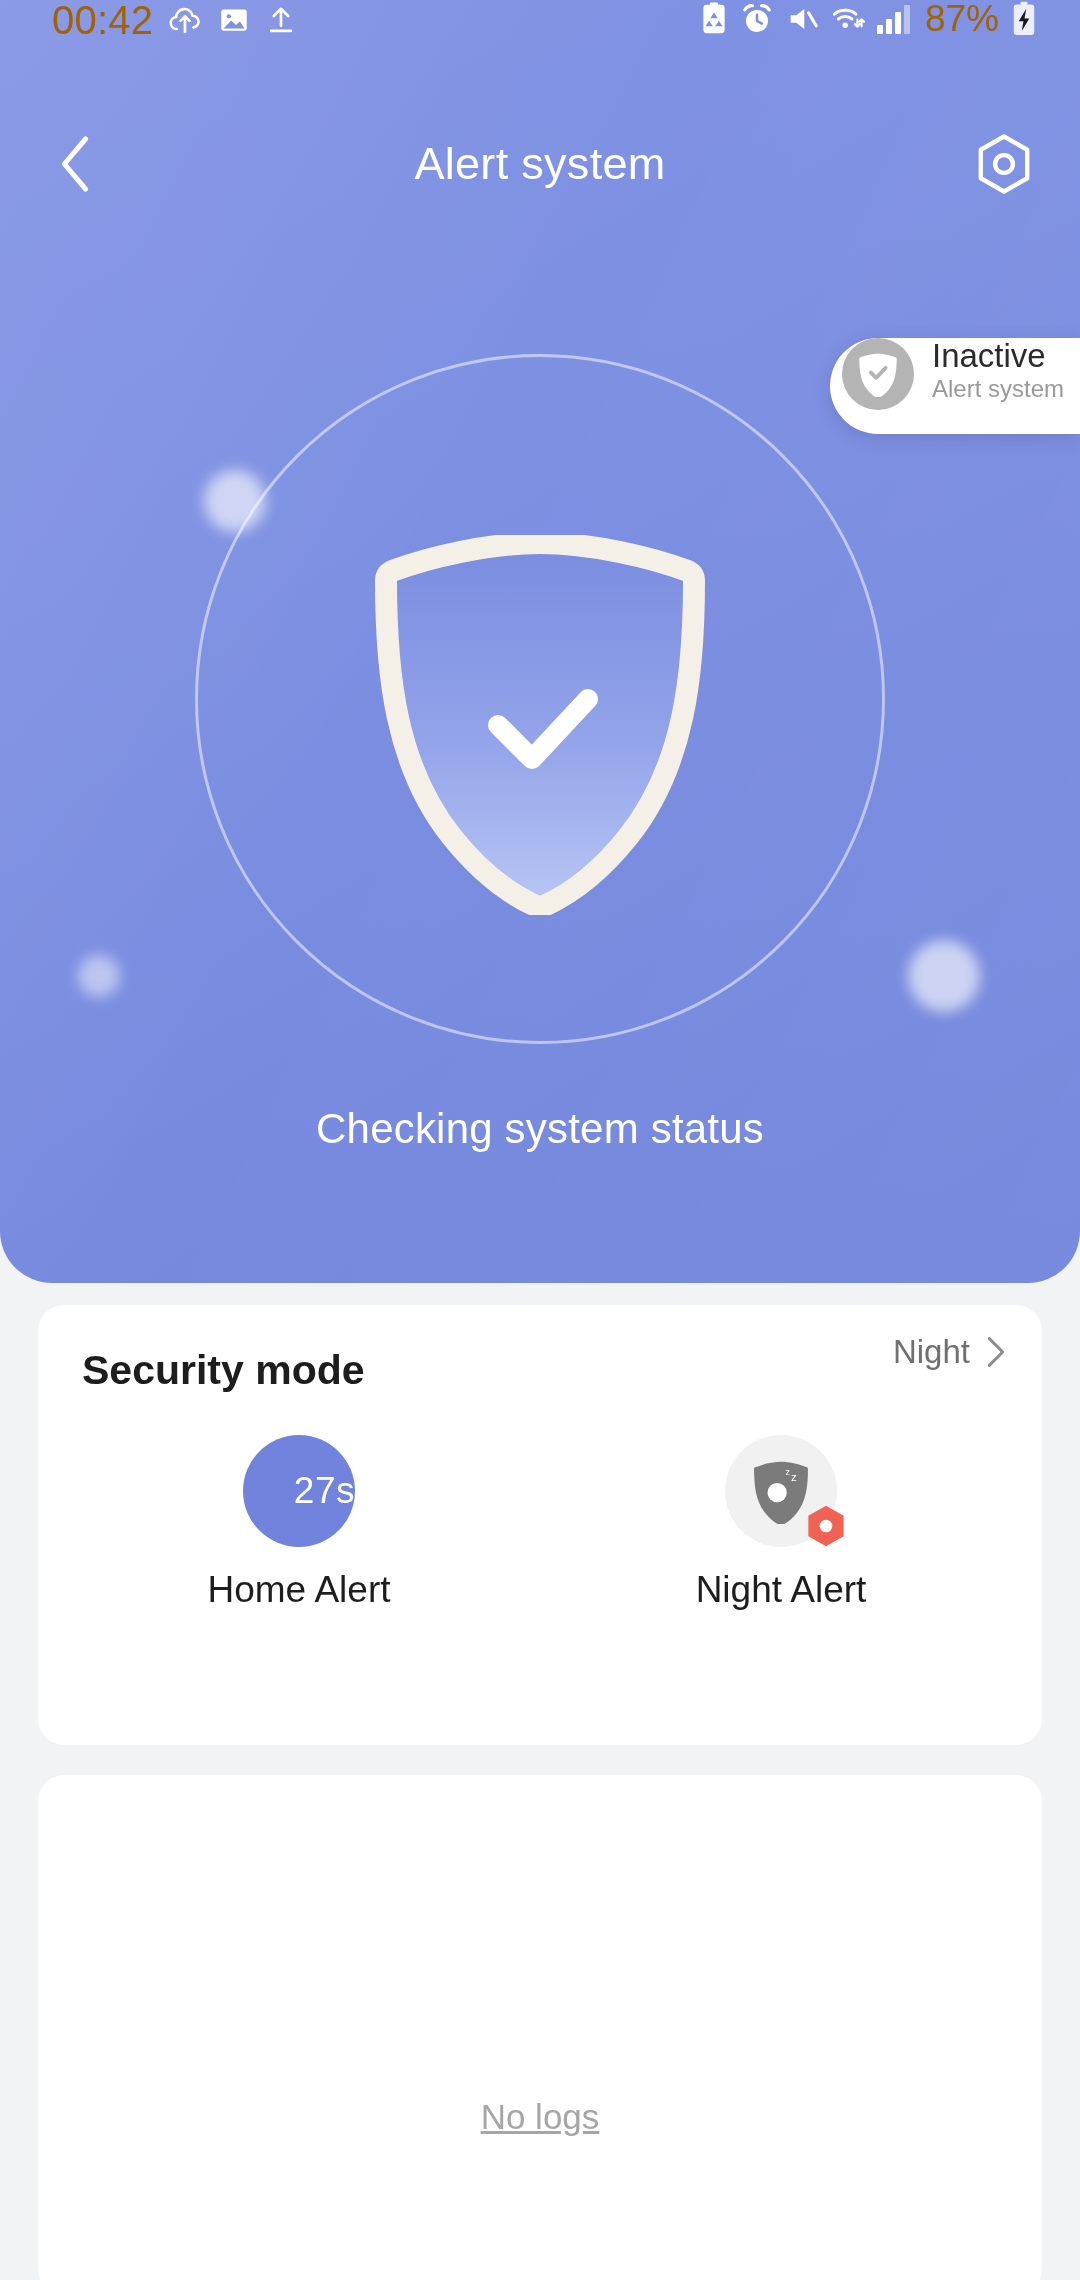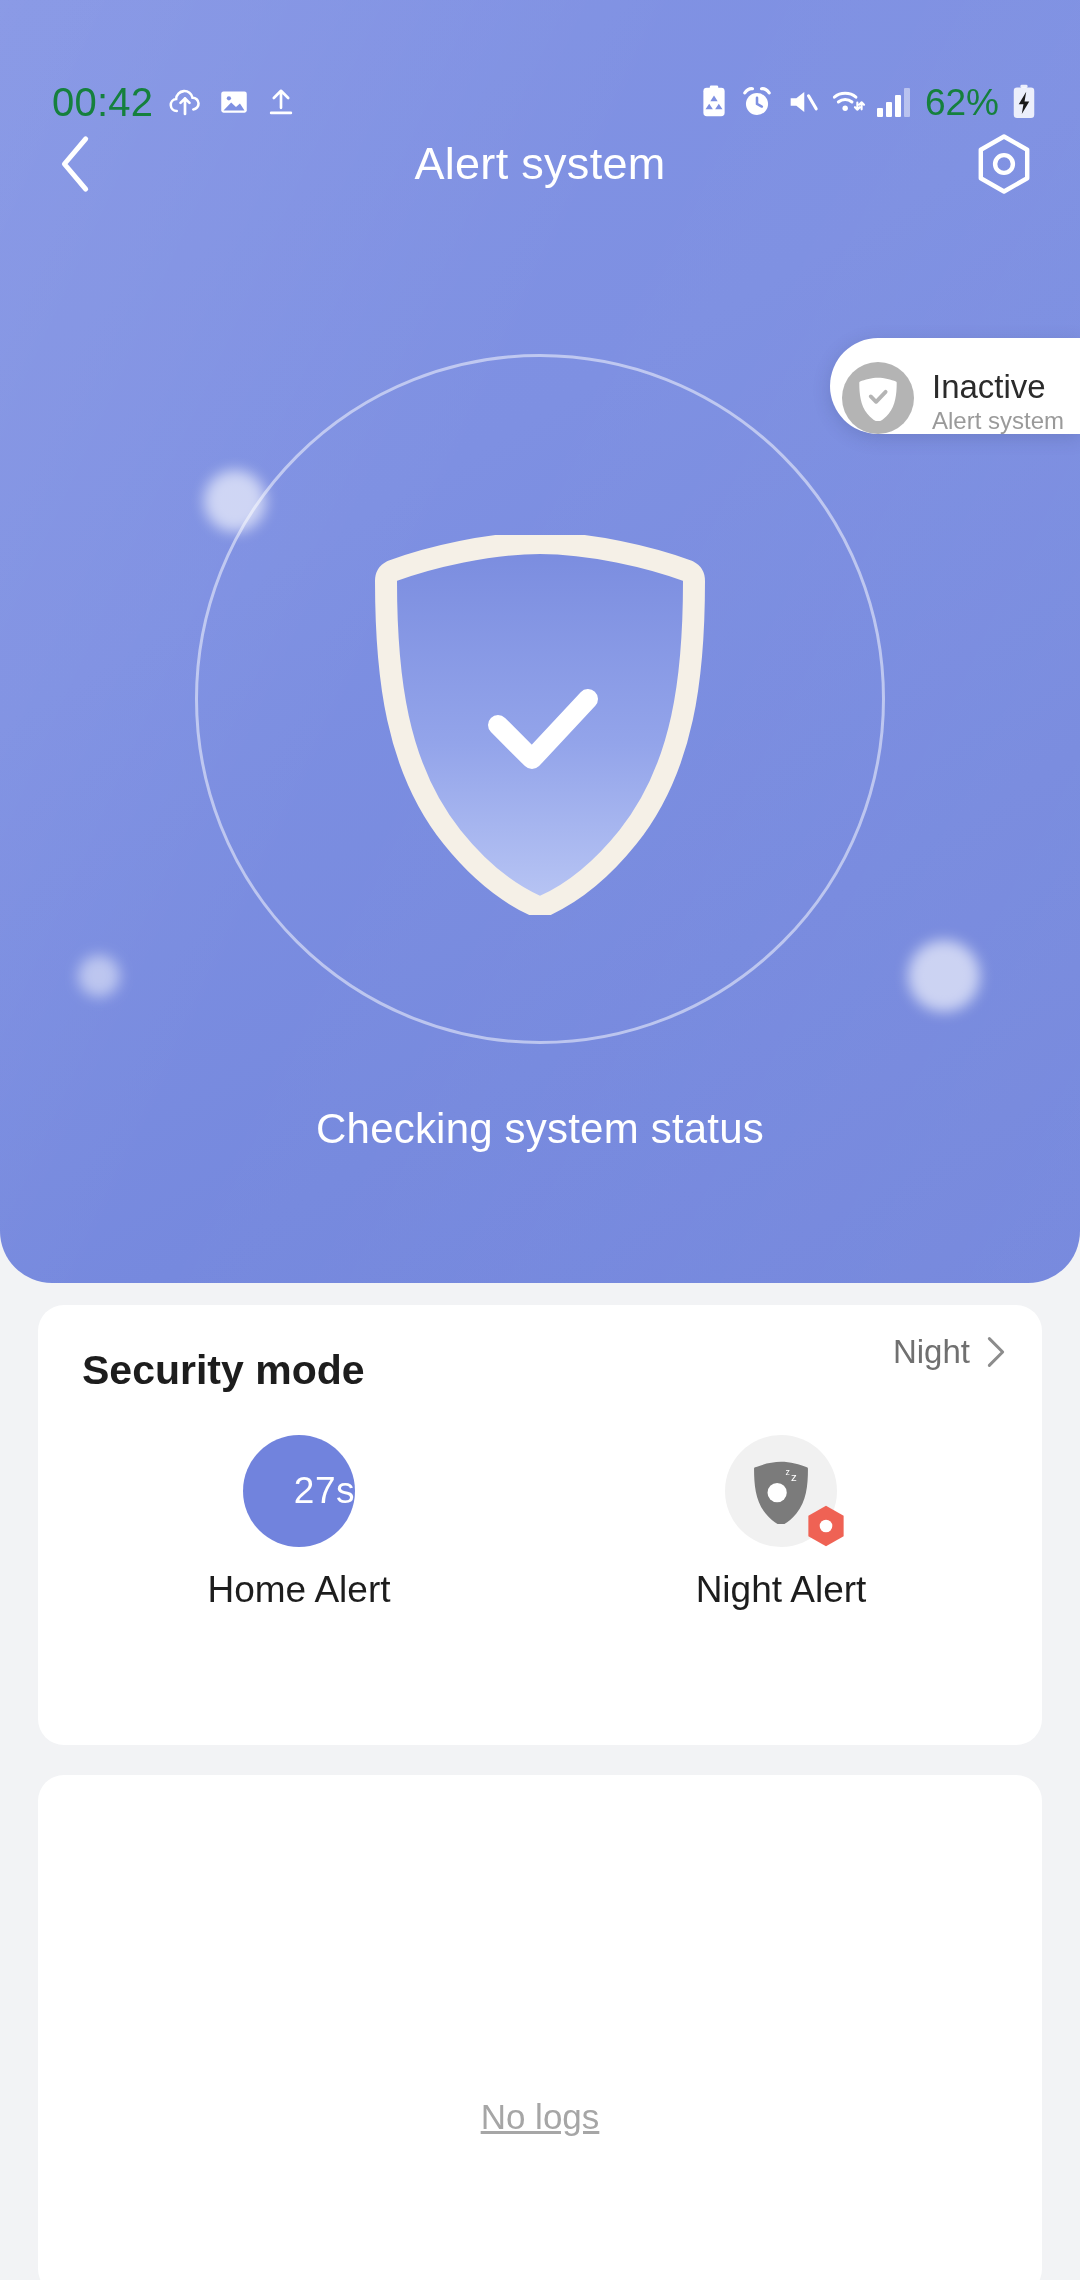--- a/index.html
+++ b/index.html
@@ -20,22 +20,22 @@
   }
   .hero-sheen {
     position: absolute; inset: 0;
     background: linear-gradient(115deg, rgba(255,255,255,.07) 0%, rgba(255,255,255,0) 42%, rgba(255,255,255,.05) 100%);
     pointer-events: none;
   }
 
   
   .statusbar {
     position: absolute; left: 0; top: 0; width: 1080px; height: 108px;
-    display: flex; align-items: center; justify-content: space-between;
-    padding: 0 42px 0 52px; color: #15803d; margin-top: 48px;
+    display: flex; align-items: flex-start; justify-content: space-between;
+    padding: 0 42px 0 52px; color: #a16207;
   }
   .sb-left { display: flex; align-items: center; gap: 14px; }
   .sb-time { font-size: 40px; font-weight: 400; letter-spacing: .2px; line-height: 1; }
   .sb-right { display: flex; align-items: center; gap: 11px; }
   .sb-pct { font-size: 37px; font-weight: 400; margin-left: 4px; line-height: 1; }
   .sb-ico { display: block; }
 
   
   .bars { display: flex; align-items: flex-end; gap: 3px; height: 30px; }
   .bars i { display: block; width: 6px; background: #fff; border-radius: 1px; }
@@ -81,21 +81,21 @@
     position: absolute; left: 0; right: 0; top: 1105px; text-align: center;
     font-size: 42px; color: #ffffff; letter-spacing: .2px;
   }
 
   
   .toast {
     position: absolute; right: 0; top: 338px;
     min-width: 246px; height: 96px;
     background: #ffffff;
     border-top-left-radius: 48px; border-bottom-left-radius: 48px;
-    display: flex; align-items: flex-end; gap: 18px;
+    display: flex; align-items: flex-start; gap: 18px;
     padding: 0 16px 0 12px;
     box-shadow: 0 4px 18px rgba(40,50,90,.18);
   }
   .toast-ico {
     width: 72px; height: 72px; border-radius: 50%; background: #b4b4b4;
     display: flex; align-items: center; justify-content: center; flex: 0 0 auto;
   }
   .toast-txt { display: flex; flex-direction: column; justify-content: center; gap: 2px; }
   .toast-title { font-size: 33px; color: #2b2b2b; line-height: 1.1; white-space: nowrap; }
   .toast-sub { font-size: 24px; color: #9a9a9a; line-height: 1.1; white-space: nowrap; }
@@ -208,21 +208,21 @@
         <circle cx="10" cy="16.4" r="1.9" fill="#fff"></circle>
         <path d="M18.6 12.4 L18.6 17.4 M18.6 17.4 L16.9 15.7 M18.6 17.4 L20.3 15.7
                  M21.6 17.2 L21.6 12.2 M21.6 12.2 L19.9 13.9 M21.6 12.2 L23.3 13.9" fill="none" stroke="#fff" stroke-width="1.5" stroke-linecap="round" stroke-linejoin="round"></path>
       </svg>
       <span class="bars">
         <i></i>
           <i></i>
           <i></i>
           <i></i>
       </span>
-      <span class="sb-pct">62%</span>
+      <span class="sb-pct">87%</span>
       <svg class="sb-ico" width="28" height="36" viewBox="0 0 20 26">
         <rect x="7.4" y="0.6" width="5.2" height="2.2" rx="1" fill="#ffffff" opacity=".85"></rect>
         <rect x="2.6" y="2.6" width="14.8" height="22" rx="2.4" fill="#ffffff" opacity=".85"></rect>
         <path d="M11.6 5.6 L6.2 14.6 L9.6 14.6 L8.4 21.6 L13.8 12.6 L10.4 12.6 Z" fill="#1a1a1a"></path>
       </svg>
     </div>
   </div>
 
   <div class="header">
     <div class="hdr-back">

